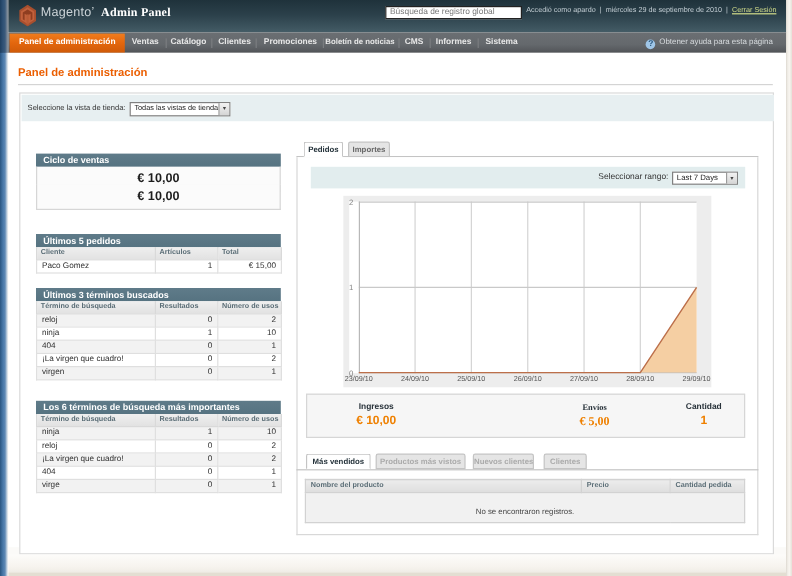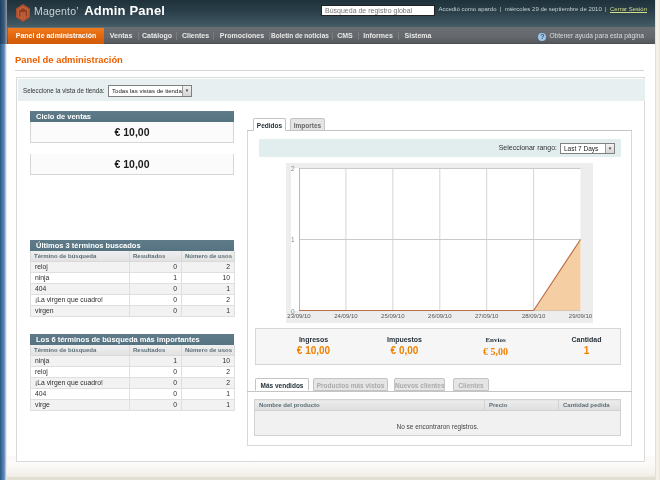--- a/index.html
+++ b/index.html
@@ -4,21 +4,21 @@
 <style>
 * { margin:0; padding:0; box-sizing:border-box; }
 html,body { width:660px; height:480px; }
 body { font-family:"Liberation Sans",sans-serif; position:relative; background:#fbfaf8; overflow:hidden; }
 #frame-left { position:absolute; left:0; top:0; width:7px; height:480px;
   background:linear-gradient(90deg,#2a5580 0%,#4878a8 35%,#5e88b4 60%,#cdd9e4 85%,#fbfaf8 100%); z-index:50; }
 #header { position:absolute; left:0; top:0; width:660px; height:27px;
   background:linear-gradient(180deg,#1f323b 0%,#2b404a 45%,#3d545e 85%,#445d67 100%); }
 #logo { position:absolute; left:16px; top:4px; }
 #brand { position:absolute; left:34px; top:4px; color:#ccd4d8; font-size:10.5px; letter-spacing:0.2px; white-space:nowrap; line-height:13px; }
-#brand b { color:#fff; font-size:13px; }
+#brand b { color:#fff; font-size:10px;font-family:Liberation Serif, serif; }
 #gsearch { position:absolute; left:321px; top:5px; width:114px; height:11px; background:#fff;
   border:1px solid #222; font-size:7px; color:#777; padding:1px 3px; white-space:nowrap; overflow:hidden; }
 #hright { position:absolute; right:13px; top:6px; font-size:6px; color:#c3ced4; white-space:nowrap; }
 #hright a { color:#d3dd8a; text-decoration:underline; }
 #nav { position:absolute; left:0; top:27px; width:660px; height:17px;
   background:linear-gradient(180deg,#6b6f73 0%,#64686c 60%,#55585c 92%,#4a4d50 100%); }
 .nitem { position:absolute; top:0; height:17px; line-height:17px; color:#e8e8e8; font-size:7px;
   font-weight:bold; text-align:center; white-space:nowrap; }
 .nsep { position:absolute; top:5px; height:8px; width:1px; background:#7a7d80; }
 #nav-active { position:absolute; left:8px; top:1px; width:96px; height:16px; line-height:16px;
@@ -115,26 +115,48 @@
   <div id="pagehead">Panel de administración</div>
   <div id="hr1"></div>
   <div id="storebox">
     <div class="lbl">Seleccione la vista de tienda:</div>
   </div>
   <div class="sel" id="storesel">
       <span class="txt">Todas las vistas de tienda</span>
       <span class="btn">▼</span>
     </div>
 
-  <div class="lc" style="top:67px;">
+  <div class="lc" style="top:84px;">
     <div class="sechead">Ciclo de ventas</div>
     <div class="valbox">€ 10,00</div>
   </div>
   <div class="lc" style="top:110px;">
     <div class="valbox">€ 10,00</div>
+  </div>
+  <div class="lc" style="top:151px;">
+    <div class="sechead">Últimos 5 pedidos</div>
+    <table class="dash">
+      <colgroup>
+          <col style="width:99px">
+          <col style="width:52px">
+          <col style="width:53px">
+        </colgroup>
+      <tbody>
+          <tr>
+            <th>Cliente</th>
+            <th>Artículos</th>
+            <th>Total</th>
+          </tr>
+      <tr>
+            <td style="background:#fff">Paco Gomez</td>
+            <td class="num" style="background:#fff">1</td>
+            <td class="num" style="background:#fff">€ 15,00</td>
+          </tr>
+    </tbody>
+      </table>
   </div>
   <div class="lc" style="top:196px;">
     <div class="sechead">Últimos 3 términos buscados</div>
     <table class="dash">
       <colgroup>
           <col style="width:99px">
           <col style="width:52px">
           <col style="width:53px">
         </colgroup>
       <tbody>
@@ -258,24 +280,20 @@
       <text x="247.6" y="154.5">28/09/10</text>
       <text x="294.5" y="154.5">29/09/10</text>
     </g>
   </svg>
 
   <div id="statbox">
     <div class="stat" style="left:12px;">
         <div class="l">Ingresos</div>
         <div class="v">€ 10,00</div>
       </div>
-    <div class="stat" style="left:103px;">
-        <div class="l">Impuestos</div>
-        <div class="v">€ 0,00</div>
-      </div>
     <div class="stat" style="left:194px;font-family:Liberation Serif, serif;">
         <div class="l">Envíos</div>
         <div class="v">€ 5,00</div>
       </div>
     <div class="stat" style="left:285px;">
         <div class="l">Cantidad</div>
         <div class="v">1</div>
       </div>
   </div>
 

